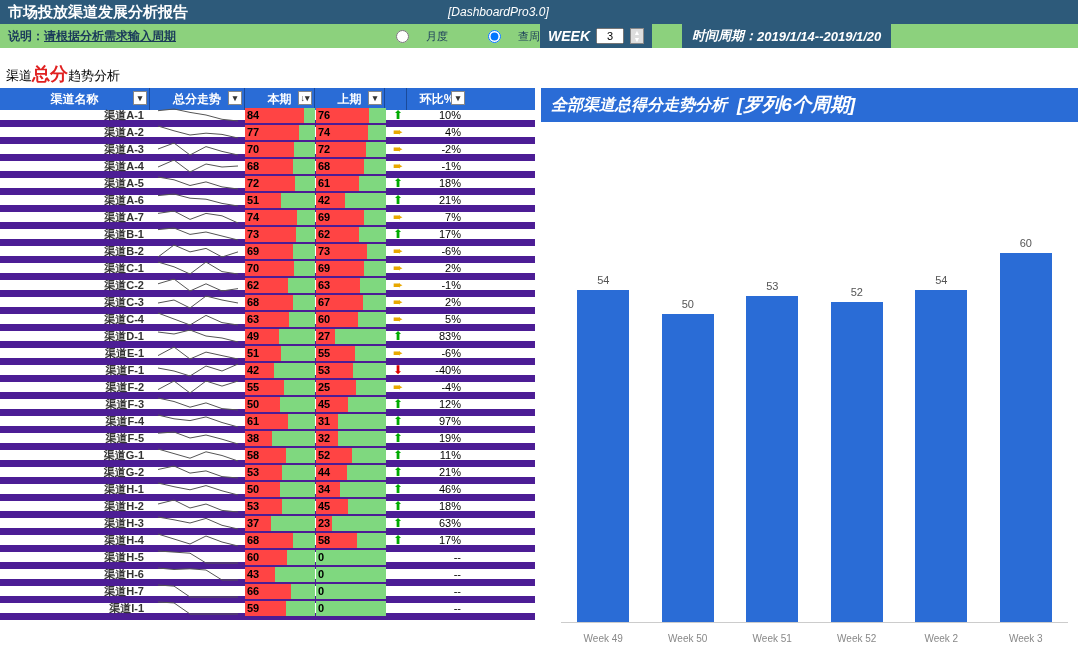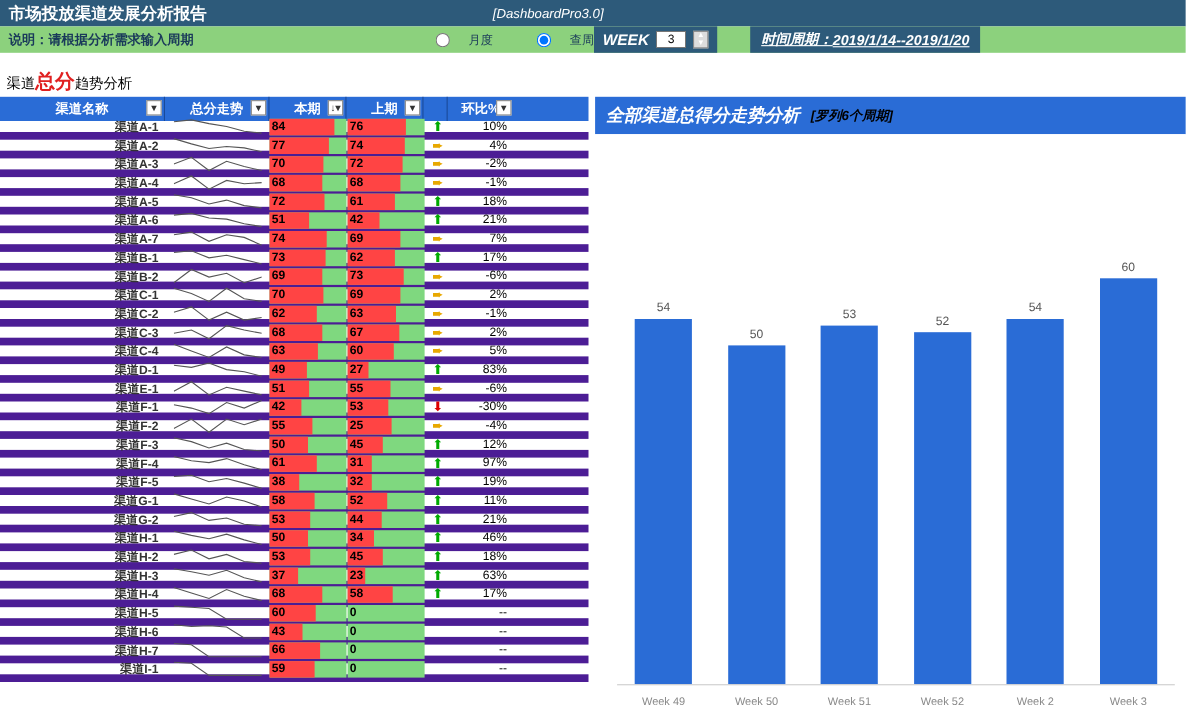--- a/index.html
+++ b/index.html
@@ -1,29 +1,29 @@
 <!DOCTYPE html>
 <html><head>
 <meta charset="utf-8">
 <style>
 * { box-sizing: border-box; margin: 0; padding: 0; }
 body { font-family: "Microsoft YaHei", Arial, sans-serif; font-size: 12px; background: #fff; width: 1078px; }
 .header1 { background: #2d5a7a; color: #fff; display: flex; align-items: center; height: 24px; padding: 0 8px; }
 .header1 .title { font-size: 15px; font-weight: bold; }
 .header1 .dashver { margin-left: 260px; color: #fff; font-size: 12px; font-style: italic; }
 .header2 { background: #8cd17d; display: flex; align-items: center; height: 24px; padding: 0 8px; font-weight: bold; color: #1a3a5a; }
-.header2 .instr { color: #1a3a5a; }
+.header2 .instr { color: #1a3a5a; text-decoration: underline; }
 .header2 .radios { margin-left: 220px; display: flex; gap: 40px; font-weight: normal; font-size: 11px; }
 .header2 .radios label { display: flex; align-items: center; gap: 17px; }
 .header2 .radios input { margin: 0; }
 .header2 .weekbox { background: #2d5a7a; color: #fff; padding: 0 8px; height: 24px; display: flex; align-items: center; gap: 6px; font-style: italic; font-size: 14px; font-weight: bold; }
 .header2 .weekbox input { width: 28px; height: 16px; font-size: 11px; text-align: center; }
 .header2 .weekbox .spin { width: 14px; height: 16px; background: #ddd; border: 1px solid #888; display: flex; flex-direction: column; cursor: pointer; }
 .header2 .weekbox .spin div { flex: 1; font-size: 7px; text-align: center; line-height: 7px; }
-.header2 .period { margin-left: 30px; background: #2d5a7a; color: #fff; height: 24px; display: flex; align-items: center; padding: 0 10px; font-style: italic; font-size: 13px; text-decoration: underline; }
+.header2 .period { margin-left: 30px; background: #2d5a7a; color: #fff; height: 24px; display: flex; align-items: center; padding: 0 10px; font-style: italic; font-size: 13px; }
 .section-title { margin: 14px 0 2px 6px; font-size: 13px; }
 .section-title .big { color: #e02020; font-size: 18px; font-weight: bold; }
 .main { display: flex; }
 .left { width: 535px; }
 .table-head { display: flex; background: #2a6cd6; color: #fff; height: 22px; align-items: center; font-size: 12px; font-weight: bold; }
 .th { display: flex; align-items: center; justify-content: center; border-right: 1px solid #1a4a9a; height: 22px; position: relative; }
 .th .dd { position: absolute; right: 2px; top: 3px; width: 14px; height: 14px; background: #fff; border: 1px solid #888; font-size: 9px; display: flex; align-items: center; justify-content: center; color: #333; cursor: pointer; }
 .c-name { width: 150px; }
 .c-spark { width: 95px; }
 .c-cur { width: 70px; }
@@ -37,21 +37,21 @@
 .row .c-cur, .row .c-prev { position: relative; background: #7fd87f; height: 15px; margin: 1px 1px 1px 0; padding-left: 40px; }
 .row .bar { position: absolute; left: 0; top: 0; bottom: 0; background: #f44; }
 .row .val { position: absolute; left: 2px; top: 0; font-weight: bold; color: #000; font-size: 11px; line-height: 15px; }
 .row .c-arrow { text-align: center; font-size: 12px; }
 .row .c-pct { text-align: right; padding-right: 8px; }
 .arrow-up { color: #0a0; }
 .arrow-side { color: #e8a800; }
 .arrow-down { color: #d00; }
 .right { flex: 1; padding-left: 6px; }
 .chart-title-bar { background: #2a6cd6; color: #fff; height: 34px; display: flex; align-items: center; padding: 0 10px; font-size: 16px; font-weight: bold; font-style: italic; }
-.chart-title-bar .sub { color: #000000; margin-left: 10px; font-size: 12px; }
+.chart-title-bar .sub { color: #ffffff; margin-left: 10px; font-size: 19px; }
 .chart-area { height: 530px; position: relative; background: #fff; }
 .bars { position: absolute; left: 20px; right: 10px; bottom: 30px; top: 90px; display: flex; align-items: flex-end; justify-content: space-around; }
 .bar-col { display: flex; flex-direction: column; align-items: center; width: 70px; }
 .bar-rect { width: 52px; background: #2a6cd6; }
 .bar-label { font-size: 11px; color: #555; margin-bottom: 4px; }
 .x-labels { position: absolute; left: 20px; right: 10px; bottom: 8px; display: flex; justify-content: space-around; }
 .x-labels span { width: 70px; text-align: center; font-size: 10px; color: #888; }
 .axis-line { position: absolute; left: 20px; right: 10px; bottom: 29px; height: 1px; background: #ccc; }
 </style>
 </head>
@@ -398,21 +398,21 @@
           </div>
           <div class="c-cur">
             <div class="bar" style="width:42%"></div>
             <span class="val">42</span>
           </div>
           <div class="c-prev">
             <div class="bar" style="width:53%"></div>
             <span class="val">53</span>
           </div>
           <div class="c-arrow arrow-down">⬇</div>
-          <div class="c-pct">-30%</div>
+          <div class="c-pct">-40%</div>
         </div>
         <div class="row">
           <div class="c-name">渠道F-2</div>
           <div class="c-spark">
             <svg viewBox="0 0 80 14">
               <path d="M0.0 9.6 L16.0 1.0 L32.0 13.0 L48.0 1.0 L64.0 6.1 L80.0 1.0 " stroke="#555" stroke-width="1" fill="none"></path>
             </svg>
           </div>
           <div class="c-cur">
             <div class="bar" style="width:55%"></div>

